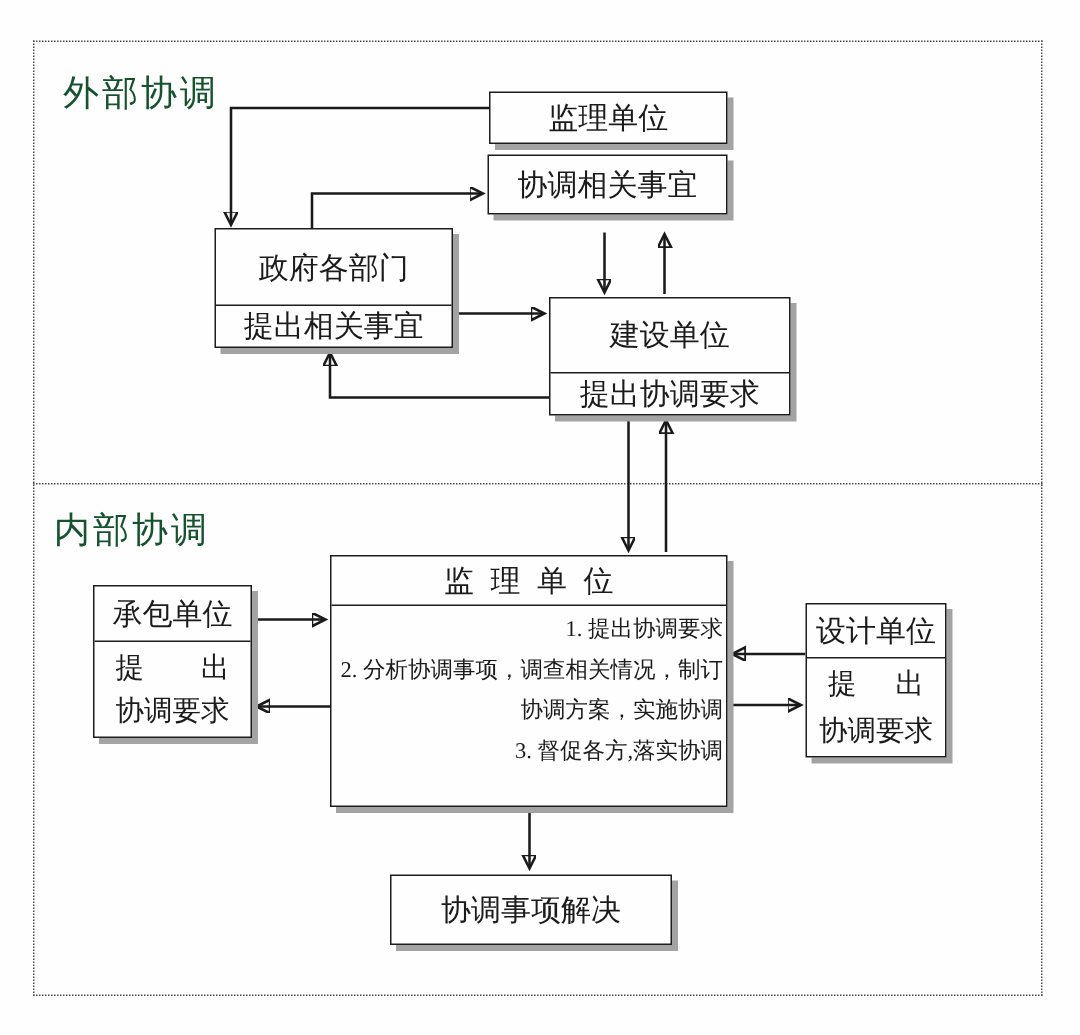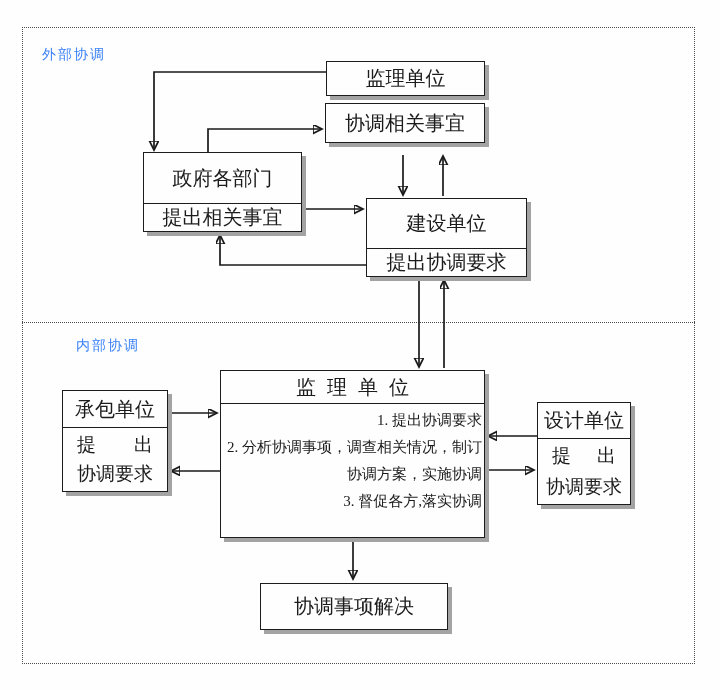--- a/index.html
+++ b/index.html
@@ -22,27 +22,27 @@
     box-sizing: border-box;
   }
   .section-divider {
     position: absolute;
     left: 22px; top: 322px;
     width: 673px; height: 0;
     border-top: 1.5px dotted #4a4a4a;
   }
   .section-label {
     position: absolute;
-    font-size: 14px;
+    font-size: 24px;
     letter-spacing: 2px;
-    color: #3b82f6;
+    color: #14532d;
     white-space: nowrap;
   }
   #lbl-external { left: 42px; top: 46px; }
-  #lbl-internal { left: 36px; top: 337px; margin-left: 40px; }
+  #lbl-internal { left: 36px; top: 337px; }
 
   svg.connectors {
     position: absolute; left: 0; top: 0;
     width: 720px; height: 690px;
     z-index: 1;
   }
   svg.connectors path {
     stroke: #1a1a1a;
     stroke-width: 1.7;
     fill: none;

